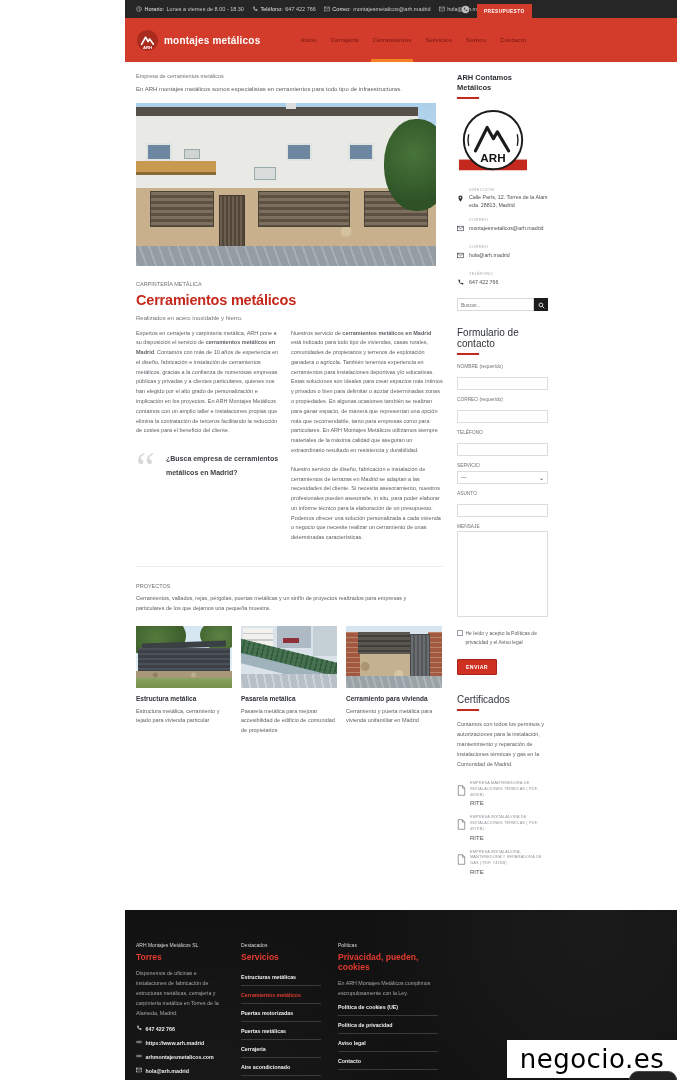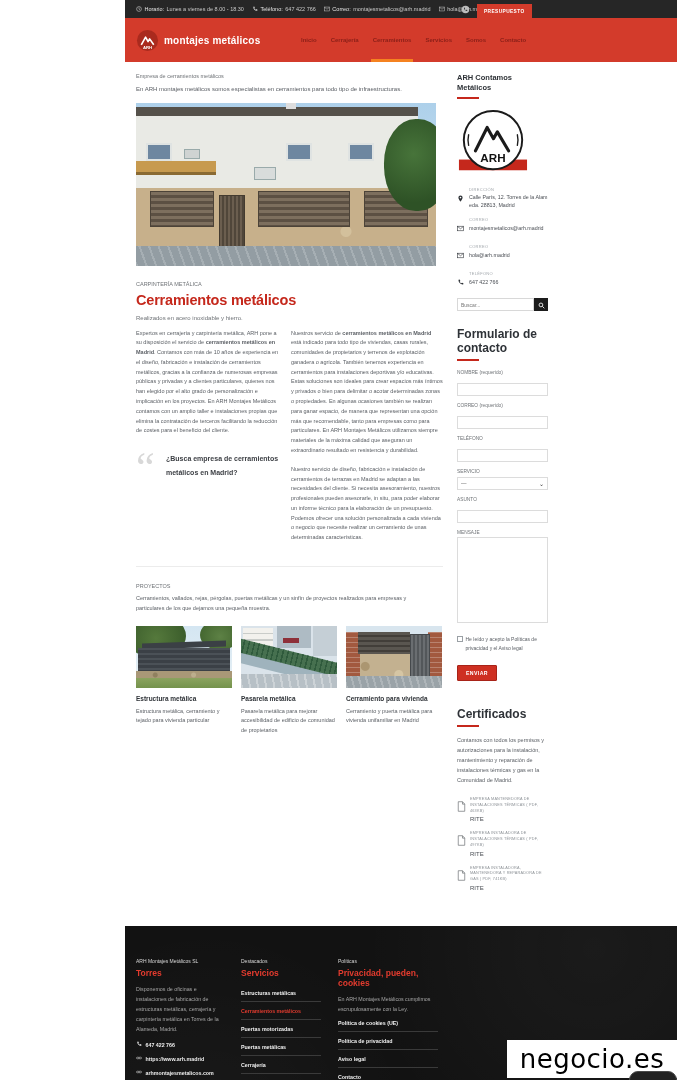--- a/index.html
+++ b/index.html
@@ -142,37 +142,37 @@
   .sb-ico svg { width:7px; height:7px; }
   .sb-label { font-size:4px; color:#a3a8ad; letter-spacing:.3px; }
   .sb-value { font-size:5.3px; color:#4a4e54; line-height:1.55; margin-top:1.5px; word-break:break-all; }
   .search-row { display:flex; margin:3px 0 16px; }
   .search-input { flex:1; height:13px; border:1px solid #d8d8d8; font-size:5px; padding:0 3px;
                   color:#666; min-width:0; font-family:inherit; }
   .search-btn { width:14px; height:13px; background:#1c1c1c; border:none; cursor:pointer;
                 display:flex; align-items:center; justify-content:center; flex:none; }
   .search-btn svg { width:7px; height:7px; }
 
-  .form-title { font-size:12px; font-weight:bold; color:#2e3237; }
+  .form-title { font-size:10px; font-weight:normal; color:#2e3237; }
   .f-label { font-size:4.8px; color:#6f7377; margin:7px 0 2.5px; }
   .f-input, .f-select, .f-textarea { width:100%; border:1px solid #dcdcdc; background:#fff;
      font-family:inherit; font-size:5.5px; color:#444; padding:1px 3px; }
   .f-input { height:13px; }
   .f-select { height:13px; display:flex; align-items:center; justify-content:space-between;
               cursor:pointer; color:#555; }
   .f-chevron { font-size:6px; color:#333; }
   .f-textarea { height:86px; resize:none; }
   .f-check { display:flex; gap:3px; font-size:5px; color:#5c6066; line-height:1.7; margin:8px 0 9px; }
   .checkbox { width:5.5px; height:5.5px; border:1px solid #9aa0a5; background:#fff; flex:none;
               margin-top:1px; cursor:pointer; }
   .submit-btn { background:#ce3022; color:#fff; border:1px solid #a82318; font-weight:bold;
                 font-size:5.2px; letter-spacing:.4px; padding:4px 8px; cursor:pointer;
                 font-family:inherit; border-radius:1px; }
 
-  .certs { margin-top:26px; }
+  .certs { margin-top:19px; }
   .cert-item { display:flex; gap:4px; margin-bottom:9px; cursor:pointer; }
   .cert-ico { flex:none; width:9px; color:#6f7377; padding-top:1px; }
   .cert-ico svg { width:9px; height:11px; }
   .cert-label { font-size:3.8px; color:#8d9297; line-height:1.55; letter-spacing:.2px; }
   .cert-name { font-size:6px; color:#4a4e54; margin-top:1.5px; }
 
   
   .footer { background:#121212; color:#b5b5b5; padding:32px 0 0 11px; position:relative;
     background-image:radial-gradient(circle at 85% 10%, rgba(255,255,255,.04), transparent 45%),
       radial-gradient(circle at 15% 90%, rgba(255,255,255,.03), transparent 40%); }

